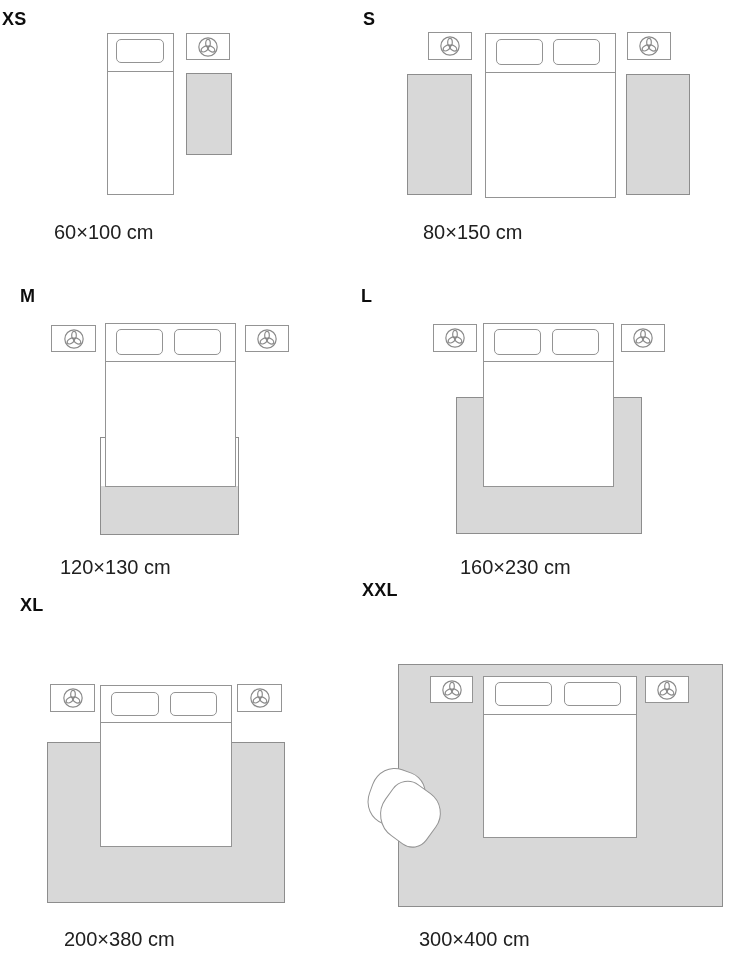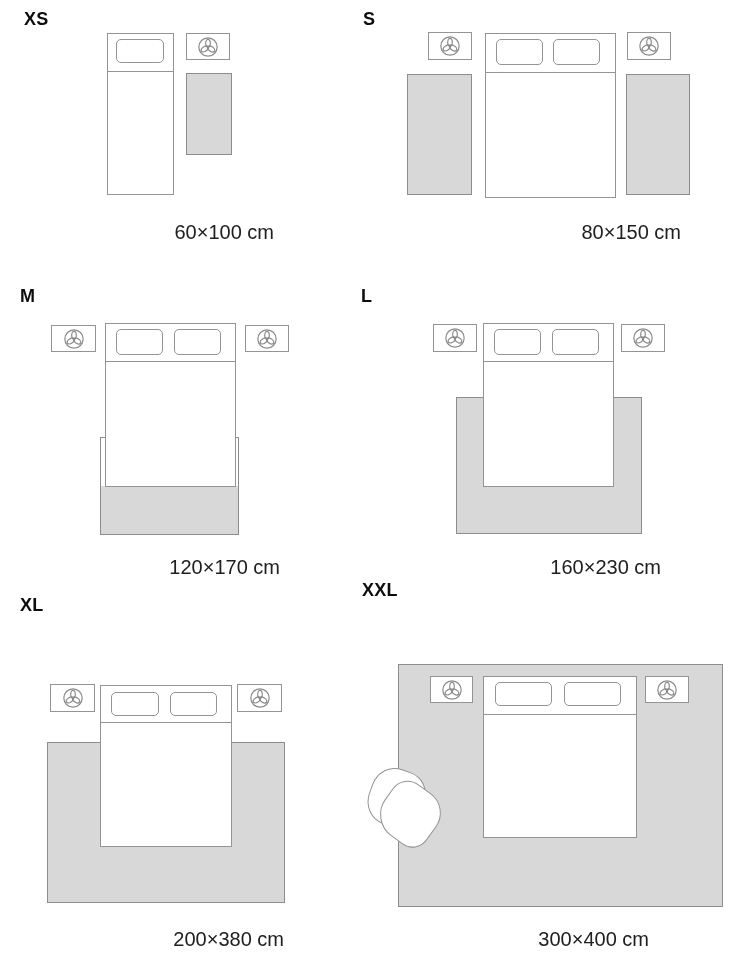--- a/index.html
+++ b/index.html
@@ -10,21 +10,21 @@
     background: #ffffff;
     font-family: "Liberation Sans", "DejaVu Sans", sans-serif;
     overflow: hidden;
   }
   .plabel {
     position: absolute;
     font-size: 18px; line-height: 20px; font-weight: 700;
     color: #0d0d0d; letter-spacing: .3px;
   }
   .dim {
-    position: absolute; width: 220px; text-align: right;
+    position: absolute; width: 220px; text-align: left;
     font-size: 20px; line-height: 22px; font-weight: 400; color: #202020;
   }
   .rug {
     position: absolute;
     background: #d8d8d8;
     border: 1.5px solid #8d8d8d;
   }
   .rug.outline-only { background: #ffffff; }
   .rug .lower-fill {
     position: absolute; left: 0; right: 0; bottom: 0;
@@ -52,21 +52,21 @@
   .chair.back  { border-radius: 42% 40% 45% 42%; transform: rotate(20deg); }
   .chair.seat  { border-radius: 32% 42% 30% 46%; transform: rotate(36deg); }
   .plant-slot { display: flex; align-items: center; justify-content: center; }
 </style>
 </head>
 <body>
 
 <div class="canvas">
 
   <section>
-    <h2 class="plabel" style="left:24px; top:9px">XS</h2>
+    <h2 class="plabel" style="left:2px; top:9px">XS</h2>
     <div class="rug" style="left:186px; top:73px; width:46px; height:82px"></div>
     <div class="bed" style="left:107px; top:33px; width:67px; height:162px">
       <div class="headboard" style="height:38px"></div>
       <div class="pillow" style="left:8px; top:5px; width:48px; height:24px"></div>
     </div>
     <div class="stand" style="left:186px; top:33px; width:44px; height:27px">
       <span class="plant-slot">
           <svg width="22" height="22" viewBox="0 0 24 24" fill="none" stroke="#8a8a8a" stroke-width="1.3">
             <circle cx="12" cy="12" r="10"></circle>
             <ellipse cx="12" cy="7.9" rx="2.5" ry="4.3"></ellipse>
@@ -100,21 +100,21 @@
     <div class="stand" style="left:627px; top:32px; width:44px; height:28px">
       <span class="plant-slot">
           <svg width="22" height="22" viewBox="0 0 24 24" fill="none" stroke="#8a8a8a" stroke-width="1.3">
             <circle cx="12" cy="12" r="10"></circle>
             <ellipse cx="12" cy="7.9" rx="2.5" ry="4.3"></ellipse>
             <ellipse cx="12" cy="7.9" rx="2.5" ry="4.3" transform="rotate(122 12 12)"></ellipse>
             <ellipse cx="12" cy="7.9" rx="2.5" ry="4.3" transform="rotate(238 12 12)"></ellipse>
           </svg>
         </span>
     </div>
-    <div class="dim" style="left:461px; top:221px">80×150 cm</div>
+    <div class="dim" style="left:423px; top:221px">80×150 cm</div>
   </section>
 
   <section>
     <h2 class="plabel" style="left:20px; top:286px">M</h2>
     <div class="rug outline-only" style="left:100px; top:437px; width:139px; height:98px">
       <div class="lower-fill" style="top:48px"></div>
     </div>
     <div class="bed" style="left:105px; top:323px; width:131px; height:164px">
       <div class="headboard" style="height:38px"></div>
       <div class="pillow" style="left:10px; top:5px; width:47px; height:26px"></div>
@@ -133,21 +133,21 @@
     <div class="stand" style="left:245px; top:325px; width:44px; height:27px">
       <span class="plant-slot">
           <svg width="22" height="22" viewBox="0 0 24 24" fill="none" stroke="#8a8a8a" stroke-width="1.3">
             <circle cx="12" cy="12" r="10"></circle>
             <ellipse cx="12" cy="7.9" rx="2.5" ry="4.3"></ellipse>
             <ellipse cx="12" cy="7.9" rx="2.5" ry="4.3" transform="rotate(122 12 12)"></ellipse>
             <ellipse cx="12" cy="7.9" rx="2.5" ry="4.3" transform="rotate(238 12 12)"></ellipse>
           </svg>
         </span>
     </div>
-    <div class="dim" style="left:60px; top:556px">120×170 cm</div>
+    <div class="dim" style="left:60px; top:556px">120×130 cm</div>
   </section>
 
   <section>
     <h2 class="plabel" style="left:361px; top:286px">L</h2>
     <div class="rug" style="left:456px; top:397px; width:186px; height:137px"></div>
     <div class="bed" style="left:483px; top:323px; width:131px; height:164px">
       <div class="headboard" style="height:38px"></div>
       <div class="pillow" style="left:10px; top:5px; width:47px; height:26px"></div>
       <div class="pillow" style="left:68px; top:5px; width:47px; height:26px"></div>
     </div>
@@ -164,21 +164,21 @@
     <div class="stand" style="left:621px; top:324px; width:44px; height:28px">
       <span class="plant-slot">
           <svg width="22" height="22" viewBox="0 0 24 24" fill="none" stroke="#8a8a8a" stroke-width="1.3">
             <circle cx="12" cy="12" r="10"></circle>
             <ellipse cx="12" cy="7.9" rx="2.5" ry="4.3"></ellipse>
             <ellipse cx="12" cy="7.9" rx="2.5" ry="4.3" transform="rotate(122 12 12)"></ellipse>
             <ellipse cx="12" cy="7.9" rx="2.5" ry="4.3" transform="rotate(238 12 12)"></ellipse>
           </svg>
         </span>
     </div>
-    <div class="dim" style="left:441px; top:556px">160×230 cm</div>
+    <div class="dim" style="left:460px; top:556px">160×230 cm</div>
   </section>
 
   <section>
     <h2 class="plabel" style="left:20px; top:595px">XL</h2>
     <div class="rug" style="left:47px; top:742px; width:238px; height:161px"></div>
     <div class="bed" style="left:100px; top:685px; width:132px; height:162px">
       <div class="headboard" style="height:37px"></div>
       <div class="pillow" style="left:10px; top:6px; width:48px; height:24px"></div>
       <div class="pillow" style="left:69px; top:6px; width:47px; height:24px"></div>
     </div>
@@ -228,16 +228,16 @@
           <svg width="22" height="22" viewBox="0 0 24 24" fill="none" stroke="#8a8a8a" stroke-width="1.3">
             <circle cx="12" cy="12" r="10"></circle>
             <ellipse cx="12" cy="7.9" rx="2.5" ry="4.3"></ellipse>
             <ellipse cx="12" cy="7.9" rx="2.5" ry="4.3" transform="rotate(122 12 12)"></ellipse>
             <ellipse cx="12" cy="7.9" rx="2.5" ry="4.3" transform="rotate(238 12 12)"></ellipse>
           </svg>
         </span>
     </div>
     <div class="chair back" style="left:369px; top:769px; width:55px; height:58px"></div>
     <div class="chair seat" style="left:381px; top:785px; width:58px; height:58px"></div>
-    <div class="dim" style="left:429px; top:928px">300×400 cm</div>
+    <div class="dim" style="left:419px; top:928px">300×400 cm</div>
   </section>
 
 </div>
 
 </body></html>

